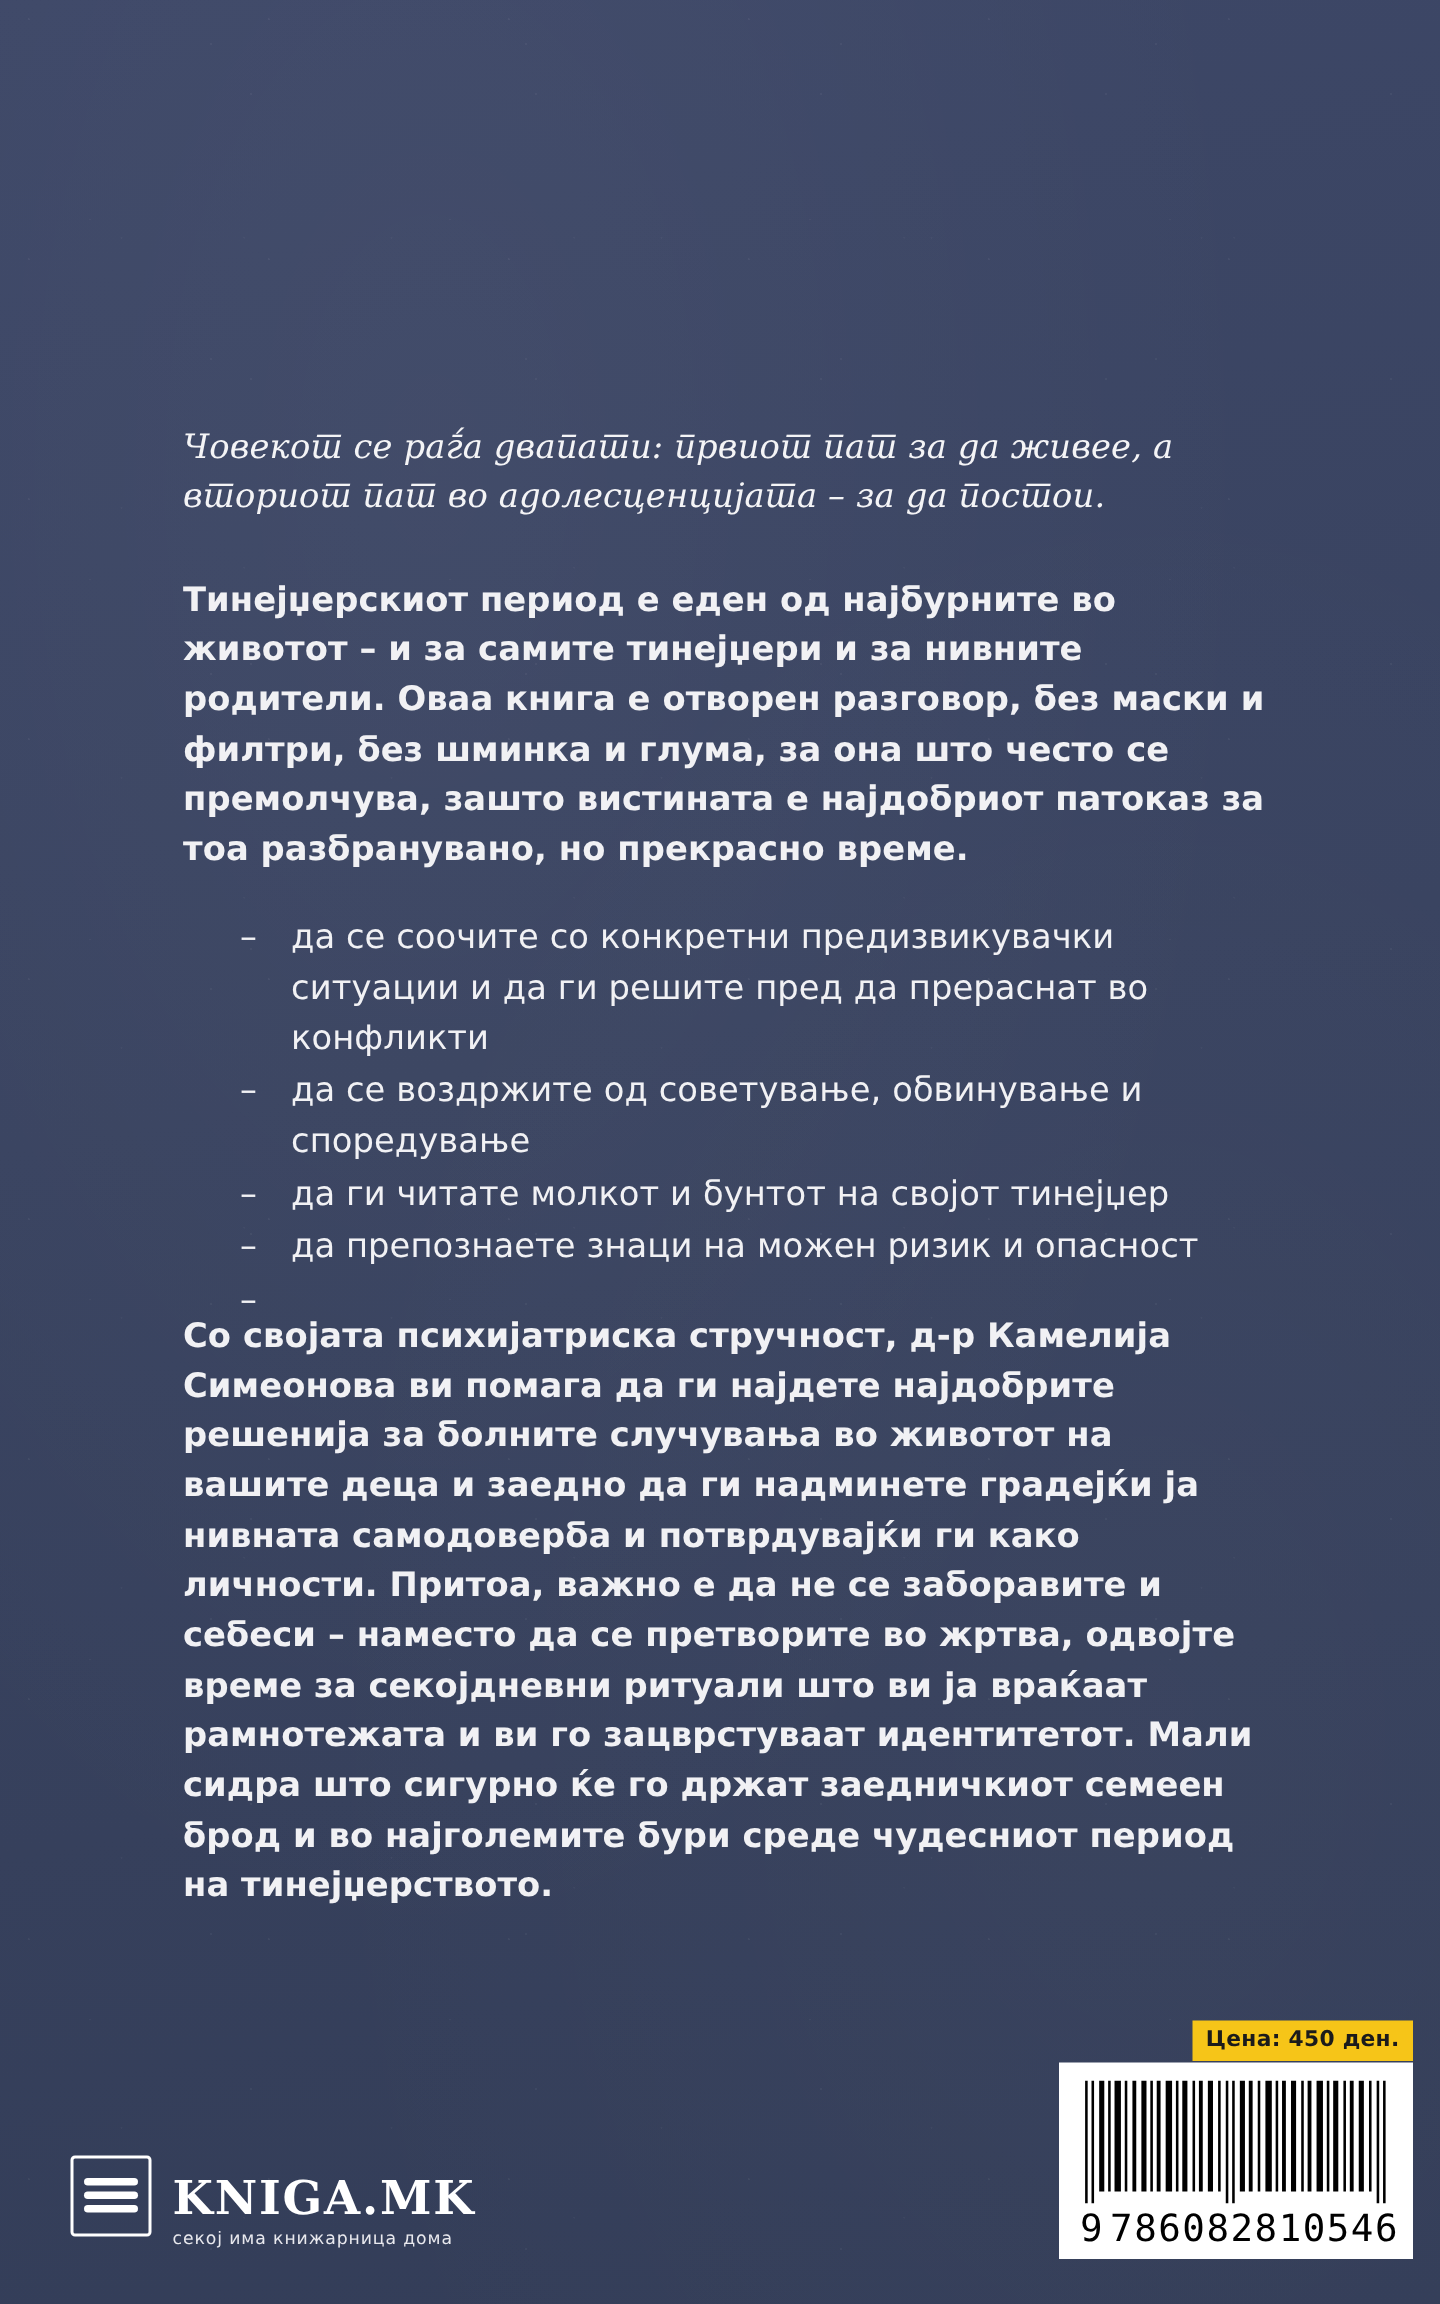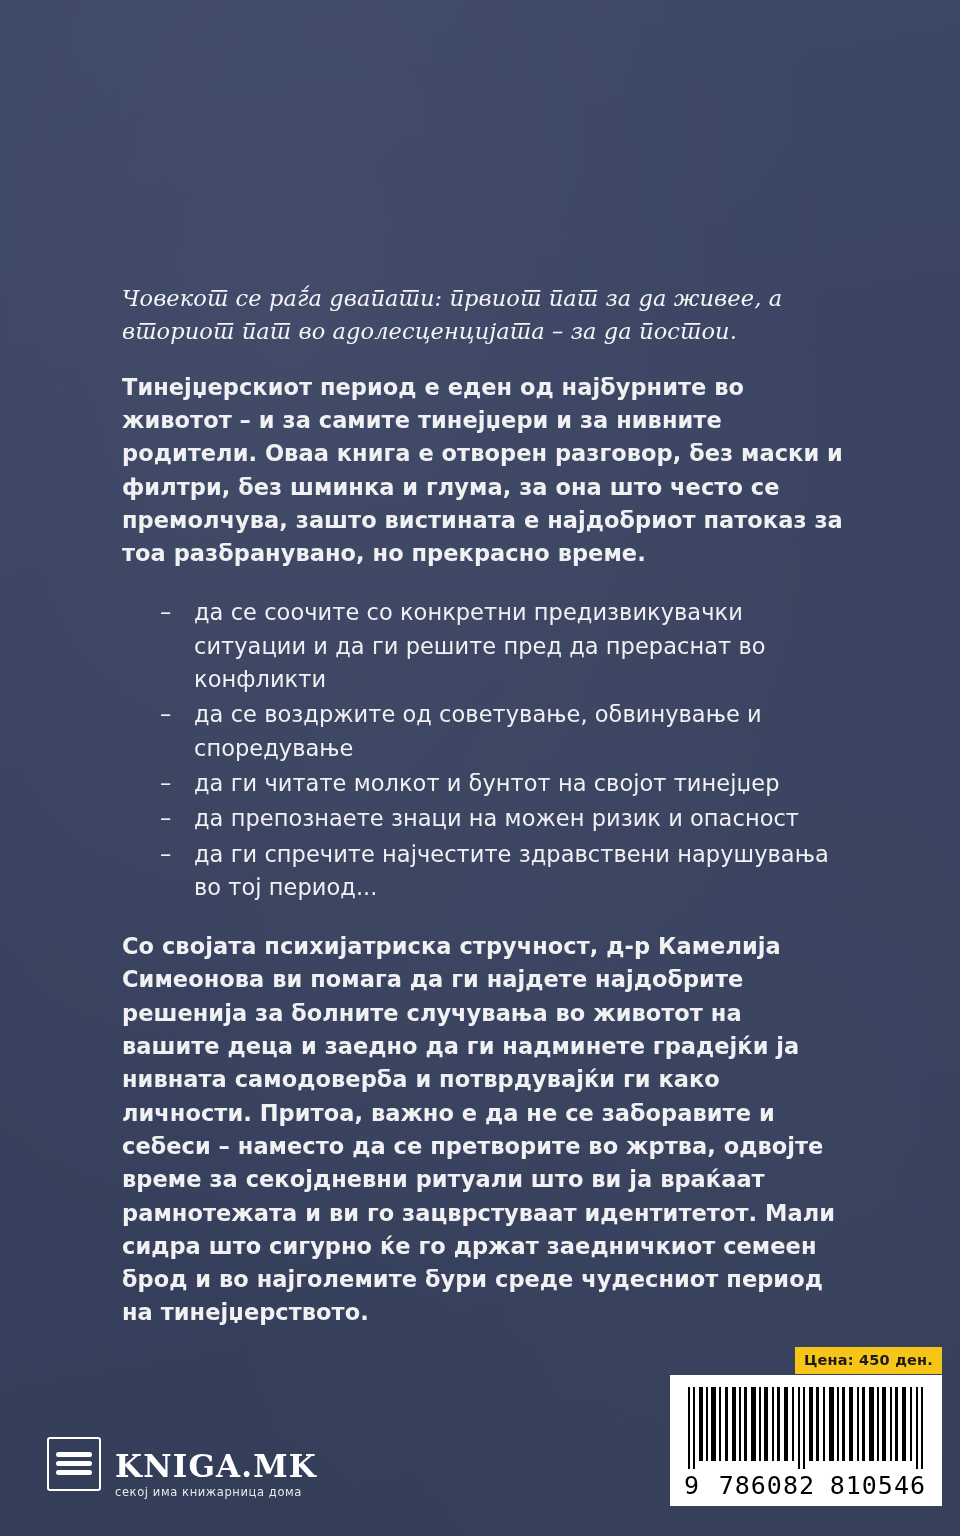--- a/index.html
+++ b/index.html
@@ -44,21 +44,21 @@
     width: 724px;
     color: #f2f2f4;
   }
 
   .epigraph {
     font-family: "DejaVu Serif", serif;
     font-style: italic;
     font-size: 22.5px;
     line-height: 1.46;
     letter-spacing: 0.1px;
-    margin: 0 0 23px 0;
+    margin: 0 0 36px 0;
     color: #f4f4f6;
   }
 
   p.body-text {
     font-size: 22.5px;
     line-height: 1.48;
     margin: 0 0 26px 0;
     color: #f1f1f4;
     letter-spacing: 0.05px;
     font-weight: bold;
@@ -136,21 +136,21 @@
     color: #e9e9ee;
     display: block;
     margin-top: 5px;
   }
 
   
   .barcode-block {
     position: absolute;
     right: 18px;
     bottom: 30px;
-    width: 272px;
+    width: 236px;
   }
   .price-tag {
     position: absolute;
     right: 0;
     top: -28px;
     background: #f6c518;
     color: #1b1b1b;
     font-size: 14.5px;
     font-weight: 700;
     padding: 5px 9px 6px 9px;
@@ -204,21 +204,20 @@
       <li>
         <span class="dash">–</span>
         <span>да ги читате молкот и бунтот на својот тинејџер</span>
       </li>
       <li>
         <span class="dash">–</span>
         <span>да препознаете знаци на можен ризик и опасност</span>
       </li>
       <li>
         <span class="dash">–</span>
-        <span>да ги спречите најчестите здравствени нарушувања во тој период...</span>
       </li>
     </ul>
 
     <p class="body-text closing">Со својата психијатриска стручност, д-р Камелија Симеонова ви помага да ги најдете најдобрите решенија за болните случувања во животот на вашите деца и заедно да ги надминете градејќи ја нивната самодоверба и потврдувајќи ги како личности. Притоа, важно е да не се заборавите и себеси – наместо да се претворите во жртва, одвојте време за секојдневни ритуали што ви ја враќаат рамнотежата и ви го зацврстуваат идентитетот. Мали сидра што сигурно ќе го држат заедничкиот семеен брод и во најголемите бури среде чудесниот период на тинејџерството.</p>
   </div>
 
   <div class="publisher">
     <div class="pub-mark">
       <span class="wave w1"></span>
       <span class="wave w2"></span>

